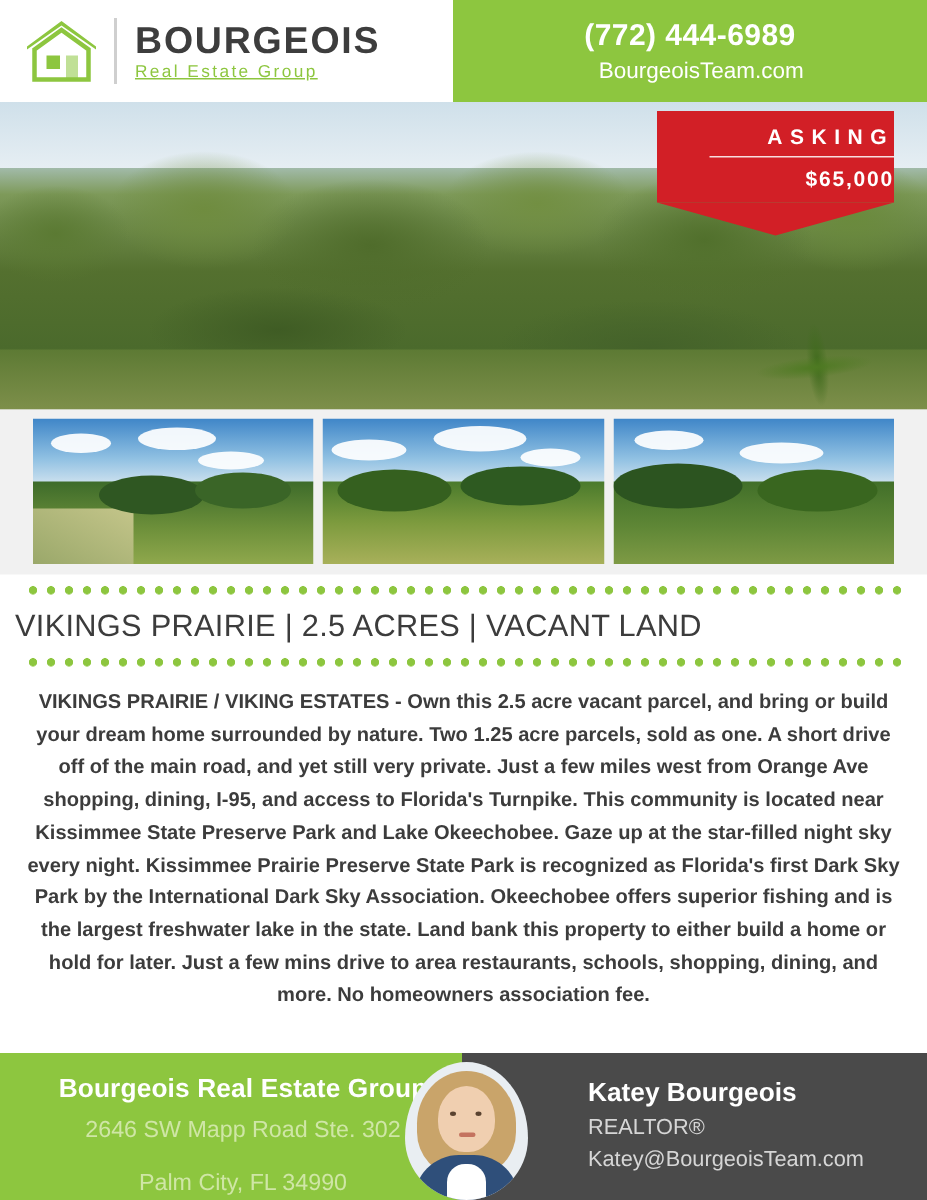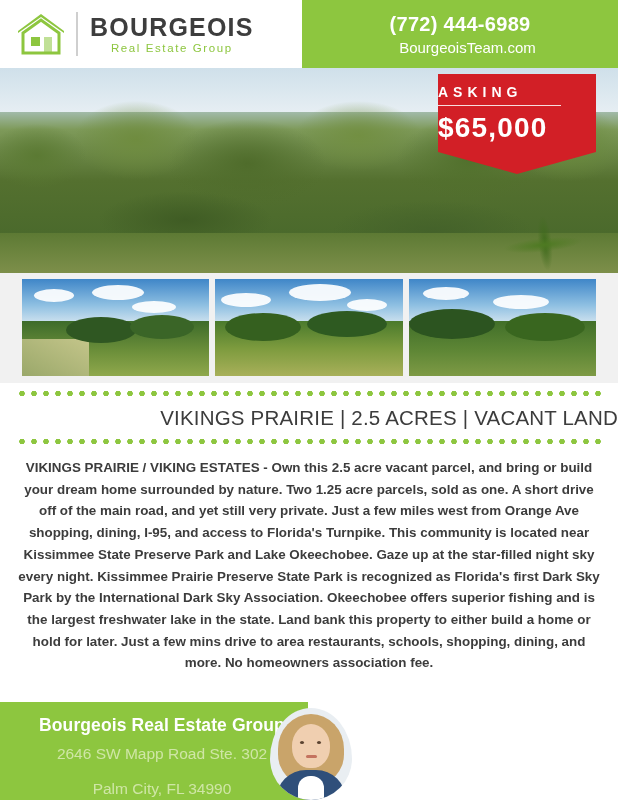--- a/index.html
+++ b/index.html
@@ -20,21 +20,21 @@
   .logo-mark { width: 54px; height: 46px; position: relative; flex: 0 0 54px; }
   .logo-mark svg { display: block; }
   .logo-divider { width: 2px; height: 44px; background: #cfcfcf; margin: 0 12px 0 8px; }
   .logo-text { display: flex; flex-direction: column; justify-content: center; }
   .logo-title {
     font-size: 25px; font-weight: bold; letter-spacing: 1.2px;
     color: #3d3d3d; line-height: 1.05;
   }
   .logo-sub {
     font-size: 11.5px; color: #8dc63f; letter-spacing: 1.6px;
-    text-align: center; margin-top: 2px;
+    text-align: left; margin-top: 2px; text-decoration: underline;
   }
   .header-right {
     flex: 1 1 auto; background: #8dc63f; color: #ffffff;
     display: flex; flex-direction: column; align-items: center; justify-content: center;
   }
   .header-phone { font-size: 20px; font-weight: bold; letter-spacing: .3px; }
   .header-web { font-size: 15px; margin-top: 3px; margin-left: 15px; }
 
   
   .hero {
@@ -67,28 +67,28 @@
       radial-gradient(ellipse 56px 10px at 50% 60%, #4e7a22 0%, rgba(78,122,34,0) 70%),
       radial-gradient(ellipse 10px 40px at 52% 58%, #3f6a1c 0%, rgba(63,106,28,0) 70%);
     transform: rotate(-6deg);
   }
 
   
   .asking-badge {
     position: absolute; right: 22px; top: 6px; width: 158px; z-index: 6;
   }
   .asking-body {
-    background: #d21f26; color: #fff; padding: 9px 0 8px 0; text-align:left;
+    background: #d21f26; color: #fff; padding: 9px 0 8px 0; text-align:right;
   }
   .asking-label {
     font-size: 14px; letter-spacing: 5px; font-weight: bold; padding-bottom: 5px;
     border-bottom: 1px solid rgba(255,255,255,.85);
     display: inline-block; margin: 0 auto 6px auto; width: 78%;
   }
-  .asking-price { font-size: 28px; font-weight: bold; letter-spacing: 1.2px; }
+  .asking-price { font-size: 14px; font-weight: bold; letter-spacing: 1.2px; }
   .asking-tail {
     width: 0; height: 0; margin: 0 auto;
     border-left: 79px solid transparent; border-right: 79px solid transparent;
     border-top: 22px solid #d21f26;
   }
 
   
   .thumbs {
     position: relative; width: 100%; height: 110px; background: #f1f1f1;
     display: flex; gap: 6px; padding: 6px 22px 8px 22px; align-items: center;
@@ -112,21 +112,21 @@
   .address-text {
     color: #8dc63f; font-size: 23.5px; font-weight: bold; letter-spacing: -0.2px;
     white-space: nowrap;
   }
   .dotted {
     margin: 7px 16px 0 16px; height: 7px;
     background-image: radial-gradient(circle, #8dc63f 2.6px, rgba(255,255,255,0) 2.9px);
     background-size: 12px 7px; background-repeat: repeat-x;
   }
   .subtitle {
-    text-align:right; font-size: 20.5px; color: #3c3c3c;
+    text-align:left; font-size: 20.5px; color: #3c3c3c;
     padding: 9px 0 8px 10px; letter-spacing: .2px;
   }
   .dotted2 {
     margin: 0 16px 0 16px; height: 7px;
     background-image: radial-gradient(circle, #8dc63f 2.6px, rgba(255,255,255,0) 2.9px);
     background-size: 12px 7px; background-repeat: repeat-x;
   }
 
   
   .body-copy {
@@ -250,20 +250,25 @@
   <div class="dotted2"></div>
 
   <div class="body-copy">VIKINGS PRAIRIE / VIKING ESTATES - Own this 2.5 acre vacant parcel, and bring or build your dream home surrounded by nature. Two 1.25 acre parcels, sold as one. A short drive off of the main road, and yet still very private. Just a few miles west from Orange Ave shopping, dining, I-95, and access to Florida's Turnpike. This community is located near Kissimmee State Preserve Park and Lake Okeechobee. Gaze up at the star-filled night sky every night. Kissimmee Prairie Preserve State Park is recognized as Florida's first Dark Sky Park by the International Dark Sky Association. Okeechobee offers superior fishing and is the largest freshwater lake in the state. Land bank this property to either build a home or hold for later. Just a few mins drive to area restaurants, schools, shopping, dining, and more. No homeowners association fee.</div>
 
   <div class="footer">
     <div class="footer-left">
       <div class="f-company">Bourgeois Real Estate Group</div>
       <div class="f-addr">2646 SW Mapp Road Ste. 302</div>
       <div class="f-addr" style="margin-top:14px">Palm City, FL 34990</div>
     </div>
+    <div class="footer-right">
+      <div class="f-name">Katey Bourgeois</div>
+      <div class="f-role">REALTOR®</div>
+      <div class="f-email">Katey@BourgeoisTeam.com</div>
+    </div>
     <div class="avatar">
       <div class="hair"></div>
       <div class="face"></div>
       <div class="eye l"></div>
       <div class="eye r"></div>
       <div class="mouth"></div>
       <div class="body"></div>
       <div class="shirt"></div>
     </div>
   </div>

